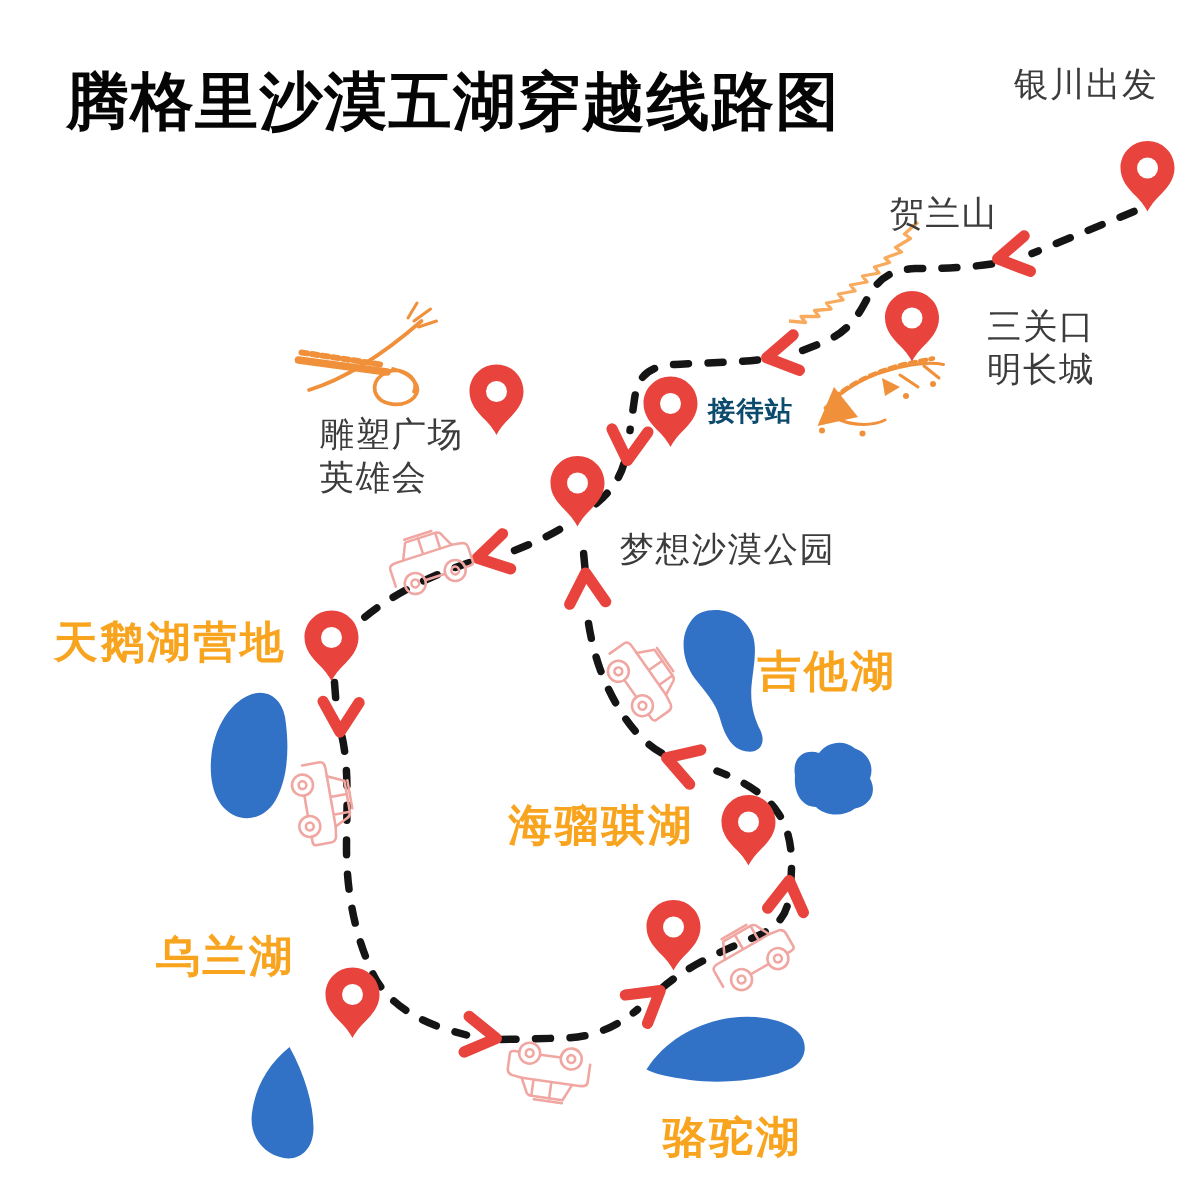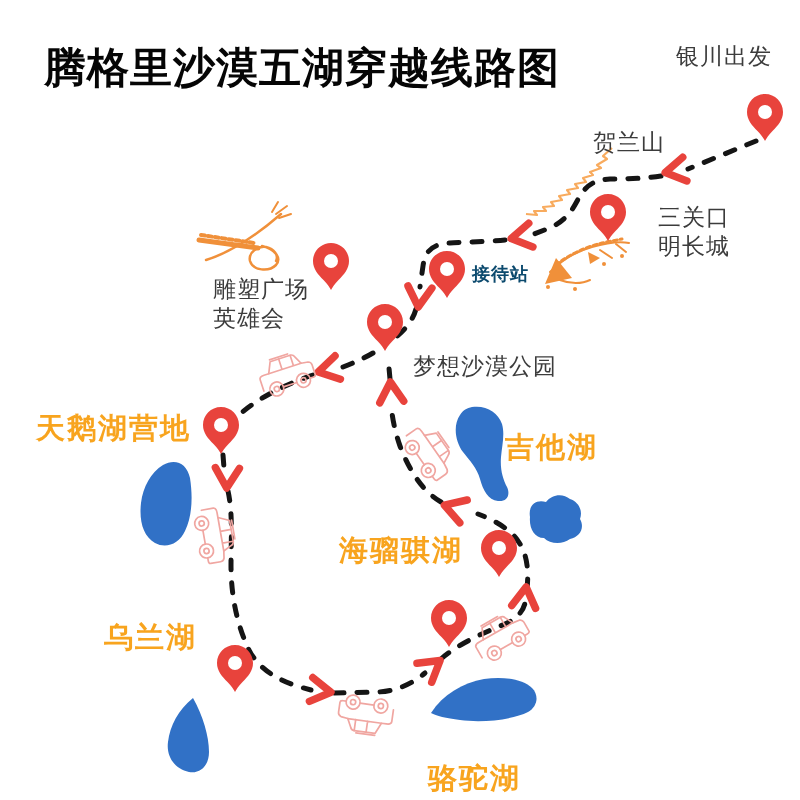--- a/index.html
+++ b/index.html
@@ -151,15 +151,15 @@
       <div class="label dark" style="left: 658px; top: 203px;">三关口
 明长城</div>
       <div class="label bold-dark" style="left: 472px; top: 262px;">接待站</div>
       <div class="label dark" style="left: 213px; top: 275px;">雕塑广场
 英雄会</div>
       <div class="label dark" style="left: 413px; top: 352px;">梦想沙漠公园</div>
       <div class="label orange" style="left: 36px; top: 409px;">天鹅湖营地</div>
       <div class="label orange" style="left: 505px; top: 428px;">吉他湖</div>
       <div class="label orange" style="left: 339px; top: 531px;">海骝骐湖</div>
       <div class="label orange" style="left: 104px; top: 618px;">乌兰湖</div>
-      <div class="label orange" style="left: 428px; top: 739px; margin-top: 20px;">骆驼湖</div>
+      <div class="label orange" style="left: 442px; top: 739px;">骆驼湖</div>
     </div>
 </div>
 
 </body></html>

